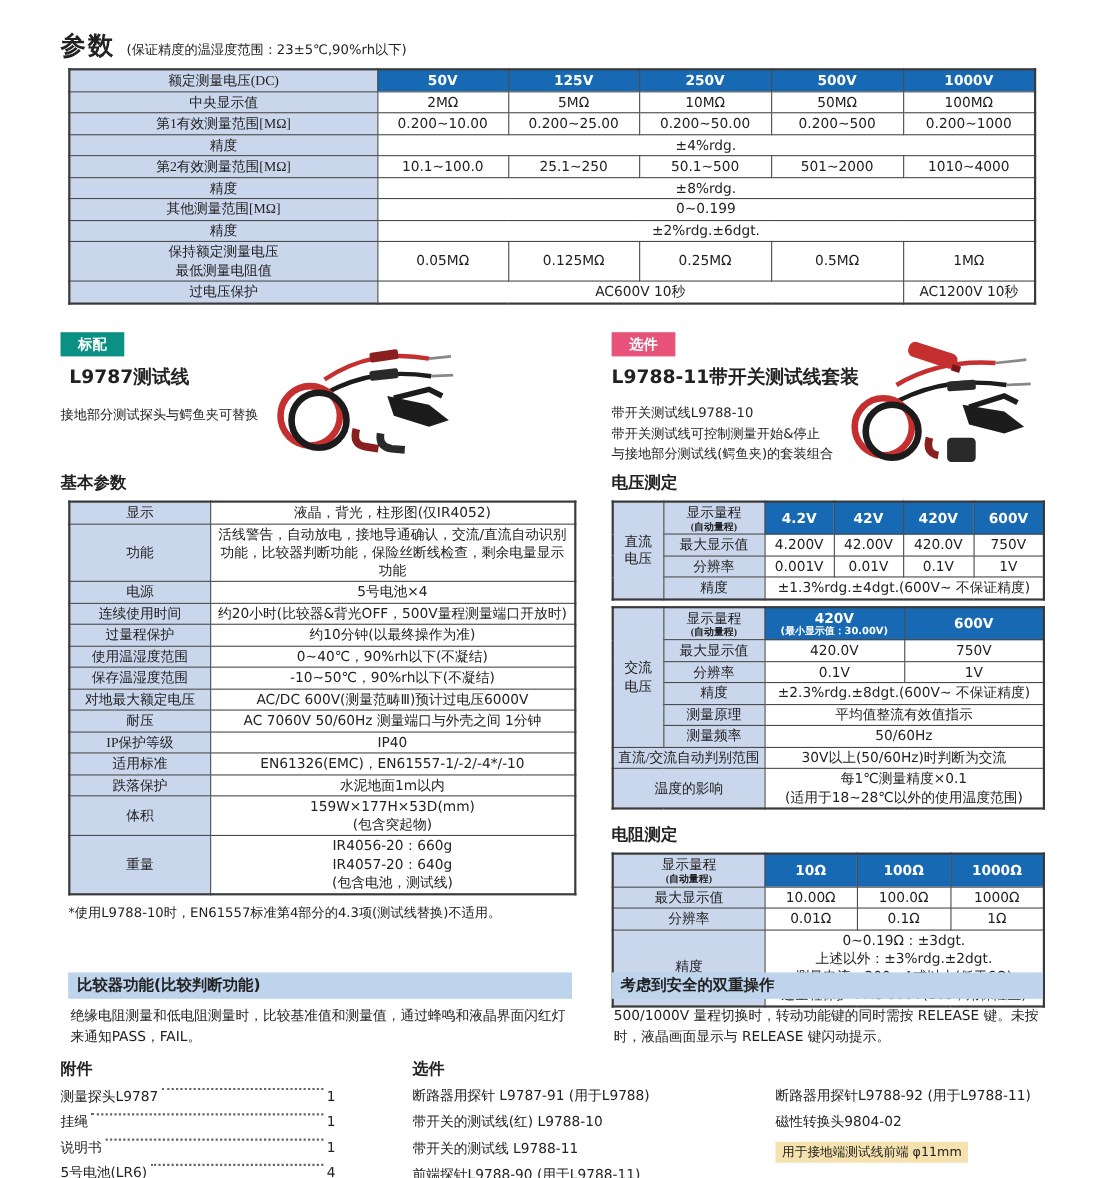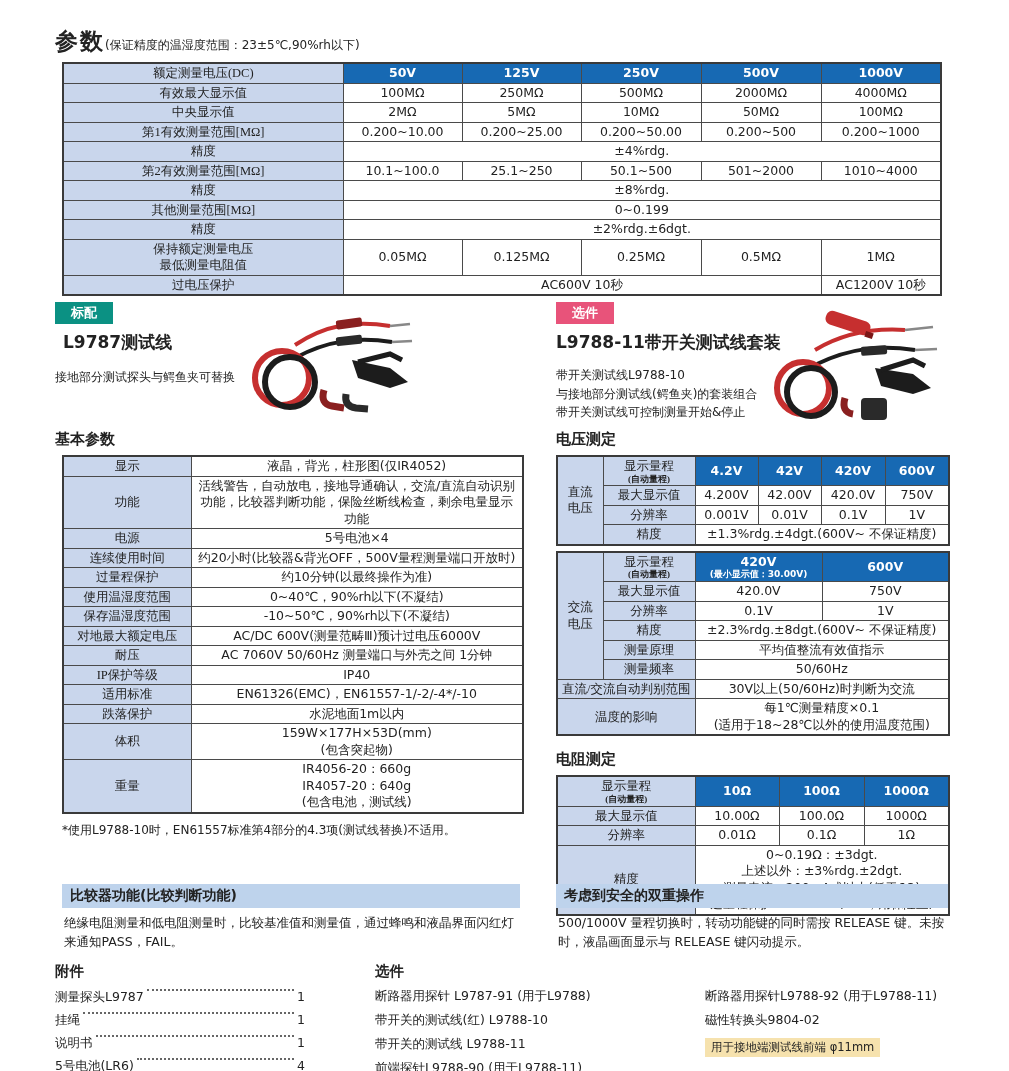--- a/index.html
+++ b/index.html
@@ -16,21 +16,21 @@
   table.t td{border:1px solid var(--border-mid);font-size:12.5px;line-height:1.32;padding:1px 4px;text-align:center;vertical-align:middle;}
   td.lbl{background:var(--label-bg);font-family:Liberation Serif, serif;}
   td.hdr{background:var(--header-blue);color:#fff;font-weight:bold;}
   td.left{text-align:left;padding-left:6px;}
   .pre{white-space:pre-line;}
   tr.dash td{border-top:1px dashed #777;}
   .sub{font-size:9px;line-height:1.1;font-weight:bold;}
   td.hdr .sub{font-weight:bold;}
 
   
-  .page-head{position:absolute;left:55px;top:26px;display:flex;align-items:baseline;}
+  .page-head{position:absolute;left:55px;top:26px;display:flex;align-items:baseline;gap:10px;}
   .page-title{font-size:23px;font-weight:bold;letter-spacing:2px;}
   .page-note{font-size:12px;}
 
   .params{position:absolute;left:62px;top:62px;width:878px;}
   .params td{height:19px;}
   .params .two-line{height:34px;}
 
   
   .prod-block{position:absolute;top:302px;}
   .badge{display:inline-block;color:#fff;font-weight:bold;font-size:13px;padding:2px 16px;}
@@ -89,28 +89,20 @@
     <tbody>
         <tr>
       <td class="lbl">额定测量电压(DC)</td>
       <td class="hdr">50V</td>
       <td class="hdr">125V</td>
       <td class="hdr">250V</td>
       <td class="hdr">500V</td>
       <td class="hdr">1000V</td>
     </tr>
     <tr>
-      <td class="lbl">有效最大显示值</td>
-      <td>100MΩ</td>
-      <td>250MΩ</td>
-      <td>500MΩ</td>
-      <td>2000MΩ</td>
-      <td>4000MΩ</td>
-    </tr>
-    <tr>
       <td class="lbl">中央显示值</td>
       <td>2MΩ</td>
       <td>5MΩ</td>
       <td>10MΩ</td>
       <td>50MΩ</td>
       <td>100MΩ</td>
     </tr>
     <tr>
       <td class="lbl">第1有效测量范围[MΩ]</td>
       <td>0.200~10.00</td>
@@ -178,22 +170,22 @@
     <path d="M118,52 L150,44 L162,50" fill="none" stroke="#1c1c1c" stroke-width="5"></path>
     <path d="M84,80 q-4,14 8,16 l12,2" fill="none" stroke="#8a1f1f" stroke-width="7"></path>
     <path d="M106,84 q-2,12 10,14 l12,1" fill="none" stroke="#2a2a2a" stroke-width="7"></path>
   </svg>
 
   <div class="prod-block" style="left:556px;width:340px;">
     <span class="badge" style="background:var(--badge-option);">选件</span>
     <div class="prod-title" style="margin-left:0;">L9788-11带开关测试线套装</div>
     <div class="prod-desc" style="margin-top:12px;line-height:1.55;">
       <div>带开关测试线L9788-10</div>
+      <div>带开关测试线可控制测量开始&amp;停止</div>
       <div>与接地部分测试线(鳄鱼夹)的套装组合</div>
-      <div>带开关测试线可控制测量开始&amp;停止</div>
     </div>
   </div>
   <svg class="prod-img" style="left:765px;width:180px;height:120px;" viewBox="0 0 180 120">
     <path d="M50,40 C80,22 110,18 140,20" fill="none" stroke="#c62f2f" stroke-width="4"></path>
     <path d="M52,54 C85,38 115,35 150,40" fill="none" stroke="#1c1c1c" stroke-width="4"></path>
     <rect x="60" y="6" width="46" height="14" rx="6" fill="#c62f2f" transform="rotate(18 83 13)"></rect>
     <rect x="100" y="22" width="8" height="6" fill="#7a1616" transform="rotate(18 104 25)"></rect>
     <line x1="140" y1="20" x2="168" y2="17" stroke="#888" stroke-width="2.5"></line>
     <rect x="96" y="36" width="26" height="9" rx="2" fill="#2a2a2a" transform="rotate(-4 109 40)"></rect>
     <line x1="150" y1="40" x2="172" y2="39" stroke="#888" stroke-width="2.5"></line>

